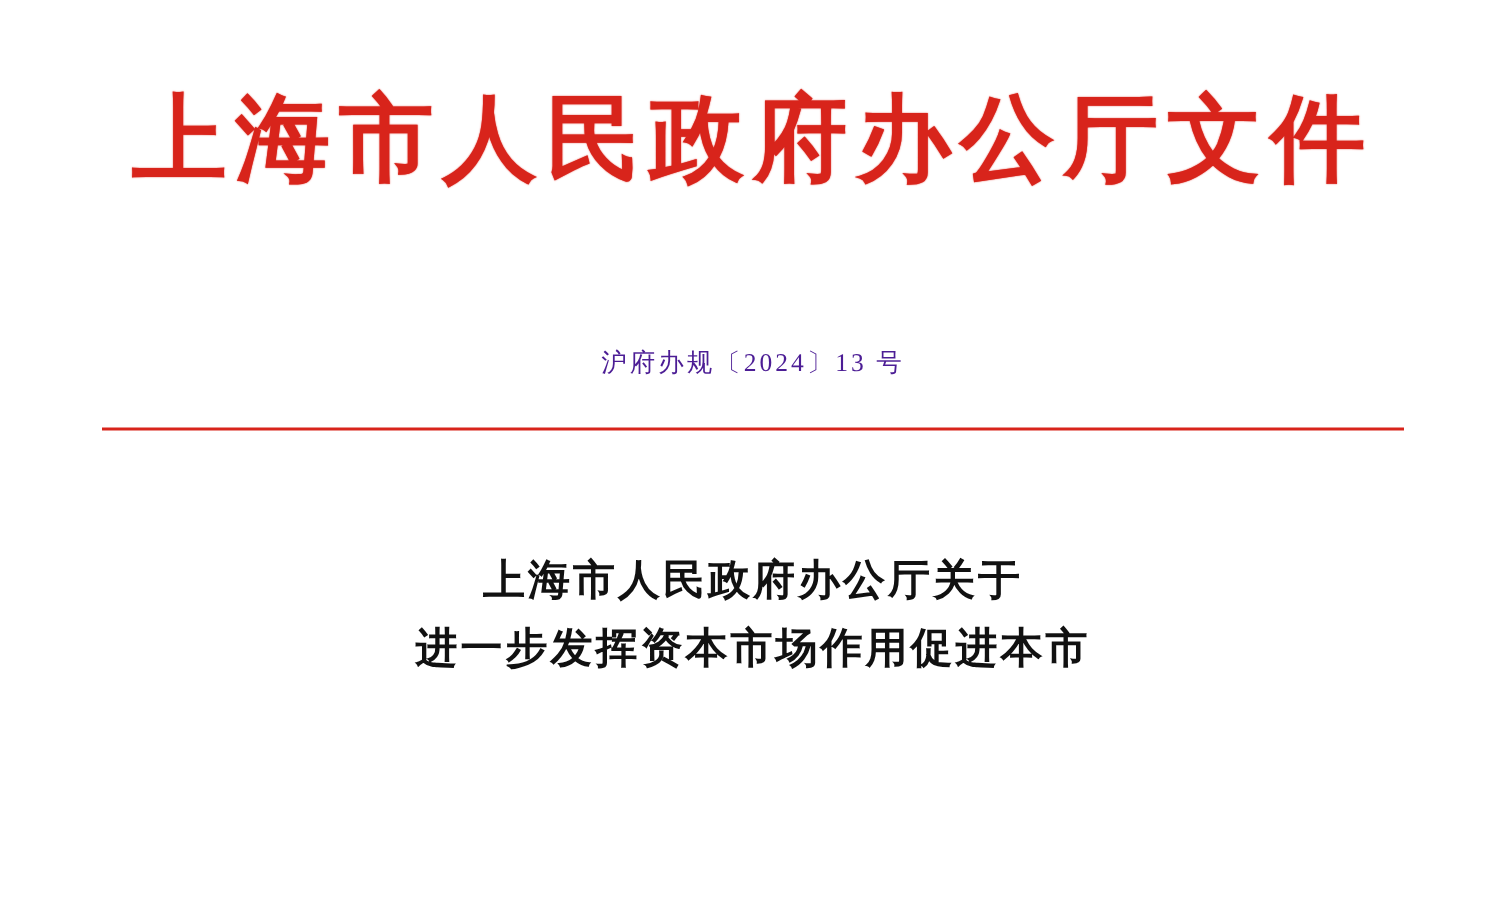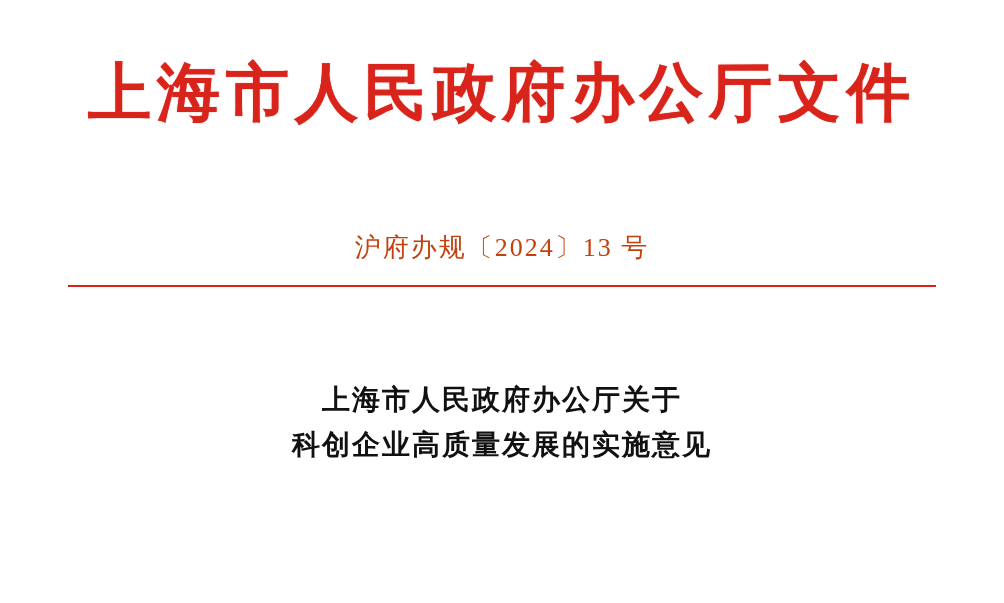--- a/index.html
+++ b/index.html
@@ -27,23 +27,23 @@
     font-weight: bold;
     font-size: 63px;
     letter-spacing: 6px;
     line-height: 1;
     padding-top: 62px;
     white-space: nowrap;
     text-shadow: 0 0 1px #d8241b;
   }
   .doc-number {
     text-align: center;
-    color: #c2410c;
+    color: #4c1d95;
     font-family: "Liberation Serif", serif;
-    font-size: 26px;
+    font-size: 17px;
     letter-spacing: 2px;
     margin-top: 105px;
     white-space: nowrap;
   }
   .red-rule {
     position: absolute;
     left: 68px;
     right: 68px;
     top: 285px;
     height: 2px;
@@ -69,16 +69,16 @@
 <div class="page">
 
   <div class="masthead">上海市人民政府办公厅文件</div>
 
   <div class="doc-number">沪府办规〔2024〕13 号</div>
 
   <div class="red-rule"></div>
 
   <div class="title-block">
     <div class="title-line">上海市人民政府办公厅关于</div>
-    <div class="title-line">科创企业高质量发展的实施意见</div>
+    <div class="title-line">进一步发挥资本市场作用促进本市</div>
   </div>
 
 </div>
 
 </body></html>

